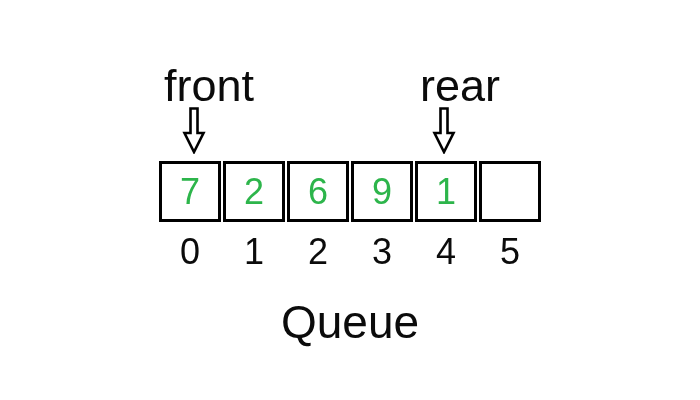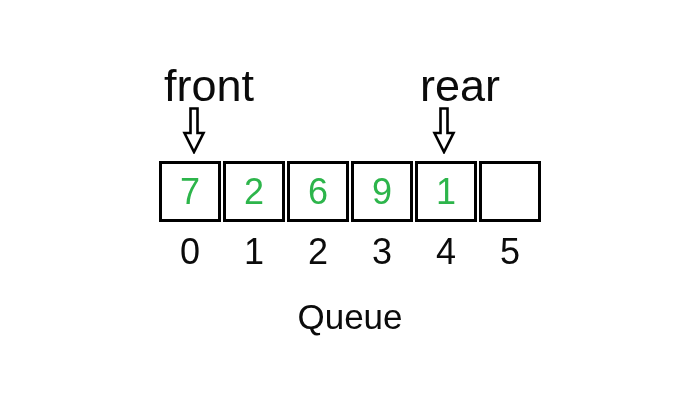--- a/index.html
+++ b/index.html
@@ -70,21 +70,21 @@
     font-size: 36px;
     line-height: 1;
     color: #0b0b0b;
   }
   .caption {
     position: absolute;
     left: 159px;
     top: 299px;
     width: 382px;
     text-align: center;
-    font-size: 35px;
+    font-size: 46px;
     line-height: 1;
     color: #0b0b0b;
   }
 </style>
 </head>
 <body>
 
 <div class="canvas">
 
   <div class="pointer-label front-label">front</div>

